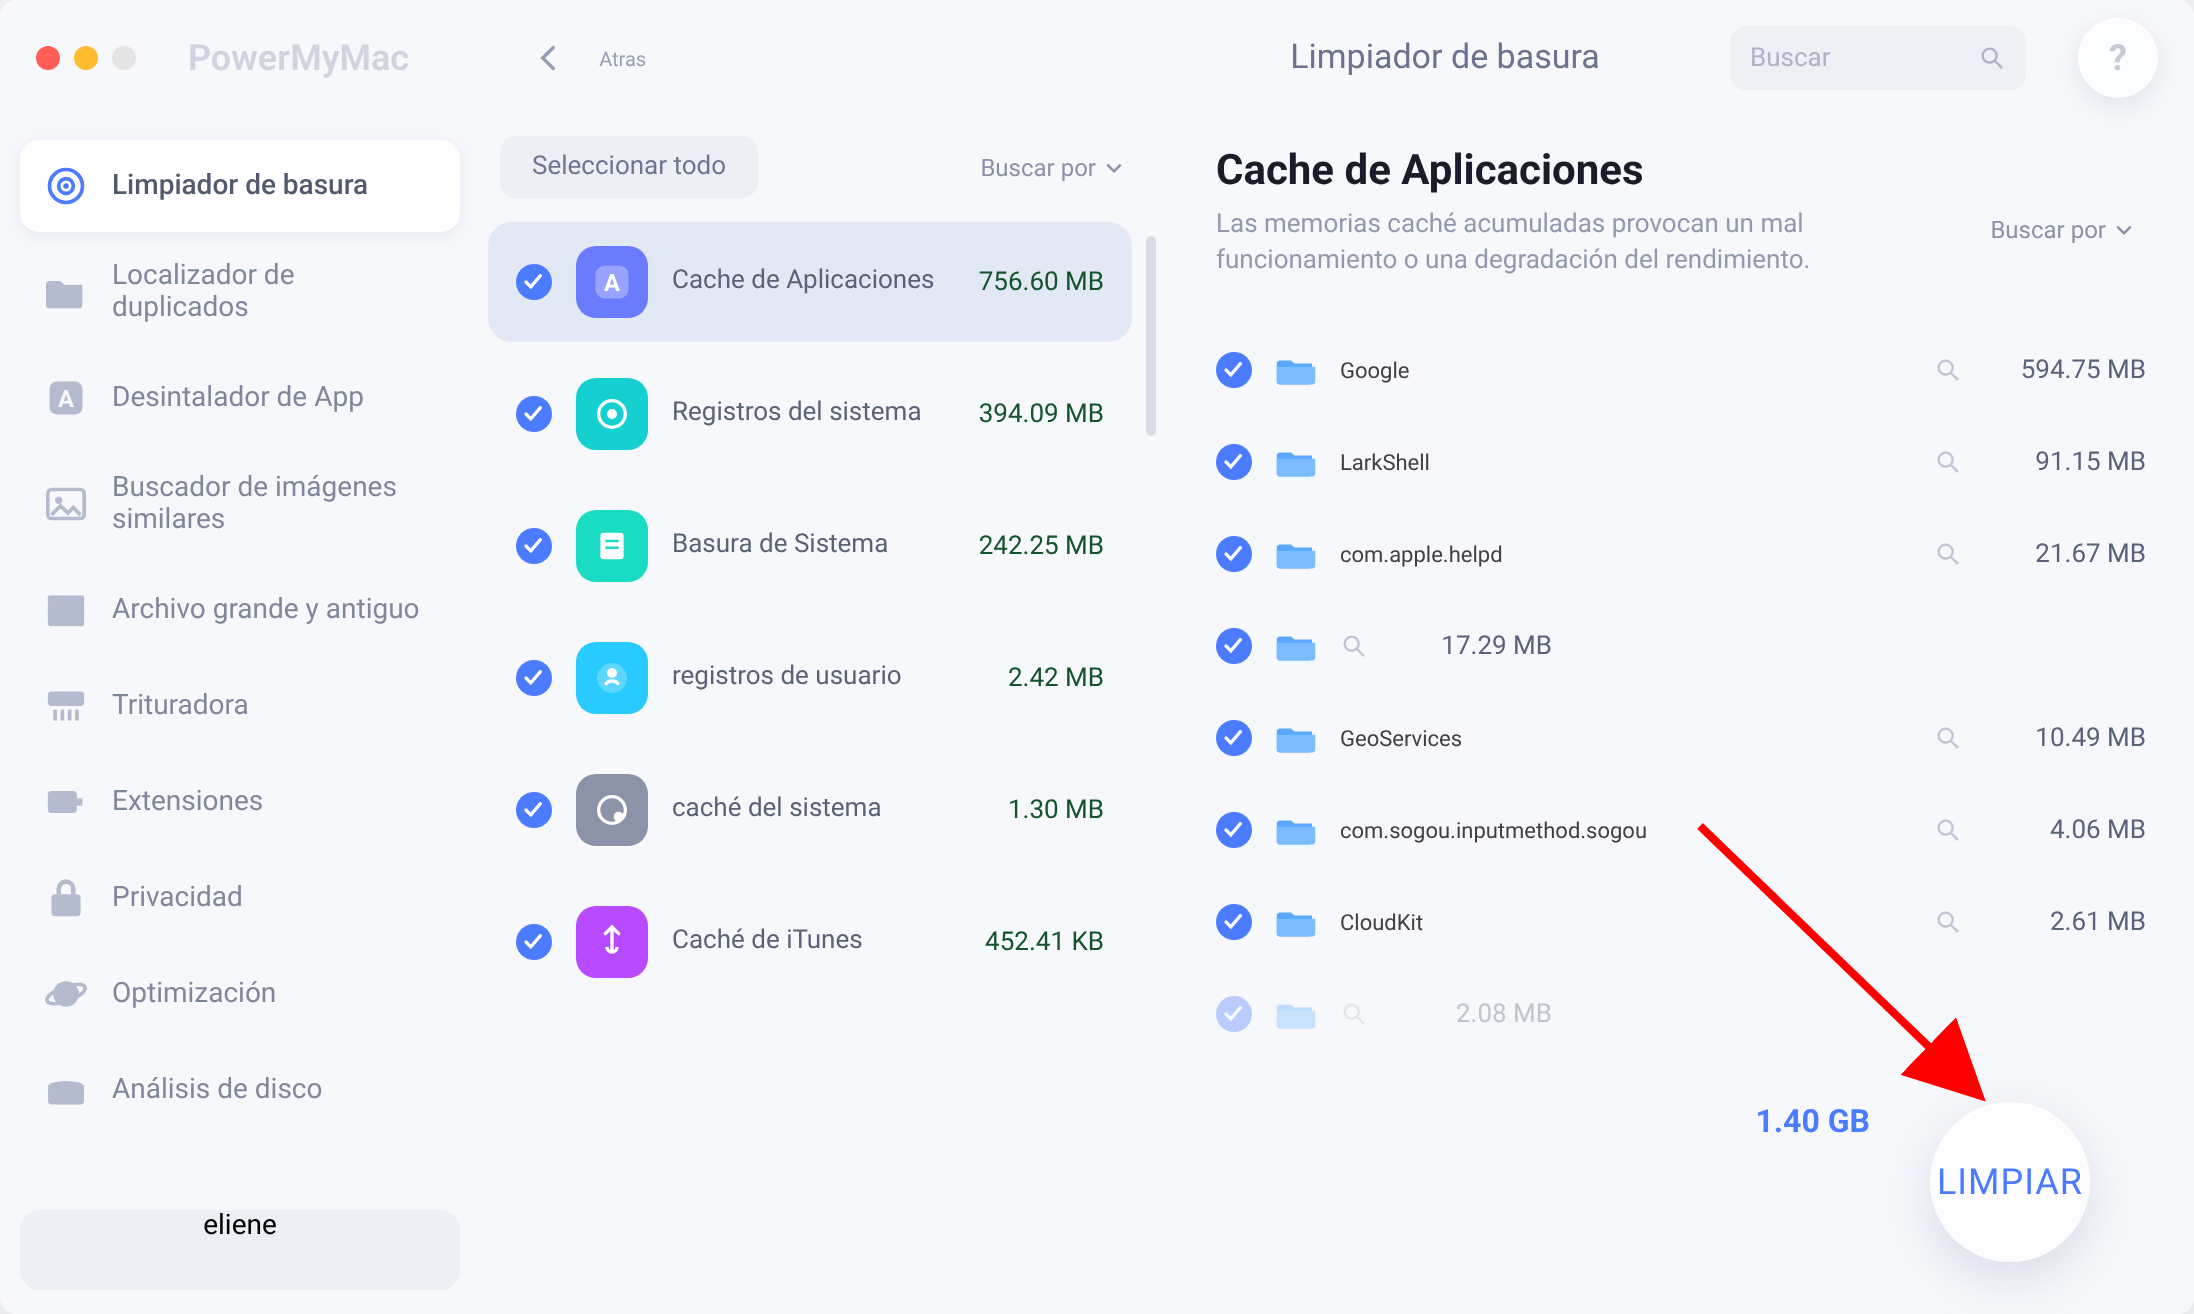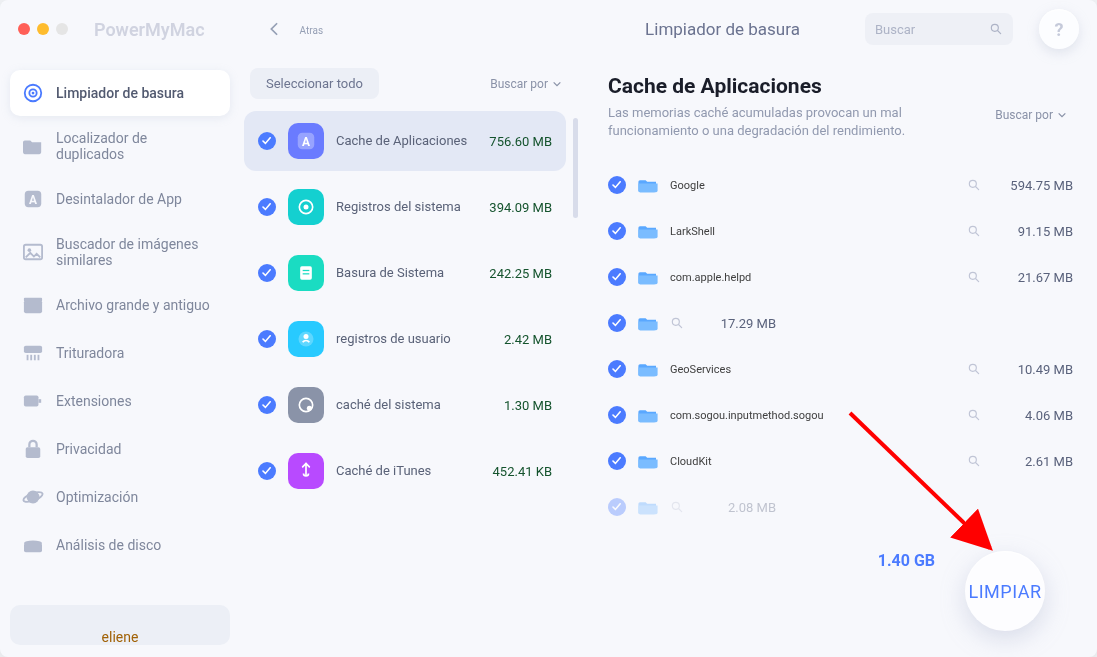--- a/index.html
+++ b/index.html
@@ -20,21 +20,21 @@
 .search-box svg { margin-left: auto; width: 14px; height: 14px; }
 .help-btn { width: 40px; height: 40px; border-radius: 50%; background: #fcfdff; box-shadow: 0 4px 12px rgba(180,190,210,0.35), inset 0 1px 2px #fff; display: flex; align-items: center; justify-content: center; color: #c5cada; font-weight: 700; margin-left: 14px; font-size: 18px;}
 
 .body { flex: 1; display: flex; overflow: hidden; }
 
 .sidebar { width: 240px; padding: 12px 10px; display: flex; flex-direction: column; gap: 2px; }
 .side-item { display: flex; align-items: center; gap: 12px; padding: 12px 12px; border-radius: 10px; color: #7f879c; font-size: 14px; cursor: pointer; }
 .side-item.active { background: #fff; box-shadow: 0 2px 8px rgba(180,190,210,0.25); color: #525a70; font-weight: 500;}
 .side-item .ic { width: 22px; height: 22px; display: flex; align-items: center; justify-content: center; color: #b4bbce;}
 .side-item.active .ic { color: #4b7bff; }
-.user-pill { margin-top: auto; background: #eceff6; border-radius: 10px; height: 40px; display: flex; align-items: flex-end; justify-content: center; color: #a16207; font-size: 14px; }
+.user-pill { margin-top: auto; background: #eceff6; border-radius: 10px; height: 40px; display: flex; align-items: flex-start; justify-content: center; color: #000000; font-size: 14px; }
 
 .middle { width: 340px; padding: 10px 8px 10px 0; display: flex; flex-direction: column; position: relative;}
 .mid-head { display: flex; align-items: center; padding: 0 10px 12px 10px; gap: 20px;}
 .sel-all { background: #eceff6; border-radius: 8px; padding: 8px 16px; color: #6d7590; font-size: 13px; }
 .sort-by { margin-left: auto; color: #8a92a8; font-size: 12px; display: flex; align-items: center; gap: 4px;}
 .sort-by svg{width:10px;height:10px;}
 .cat-list { flex: 1; overflow-y: auto; display: flex; flex-direction: column; gap: 6px; padding: 0 6px 0 4px; position: relative;}
 .cat-item { display: flex; align-items: center; gap: 12px; padding: 12px 14px; border-radius: 12px; cursor: pointer;}
 .cat-item.selected { background: #e3e8f5; }
 .check { width: 18px; height: 18px; border-radius: 50%; background: #4b7bff; display: flex; align-items: center; justify-content: center; flex-shrink: 0;}

